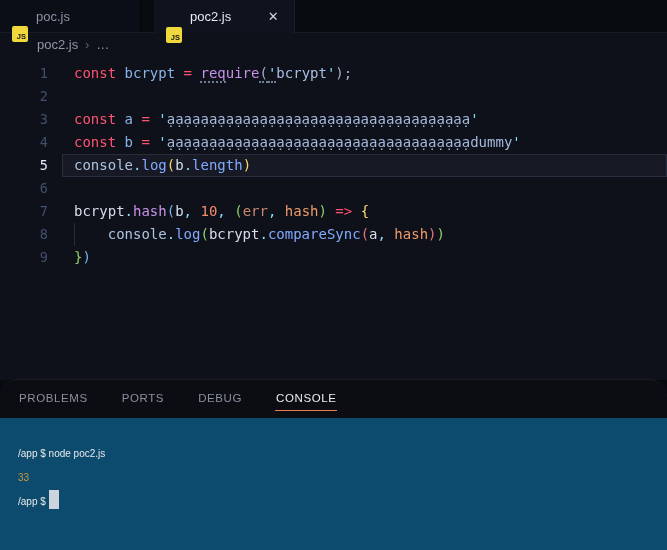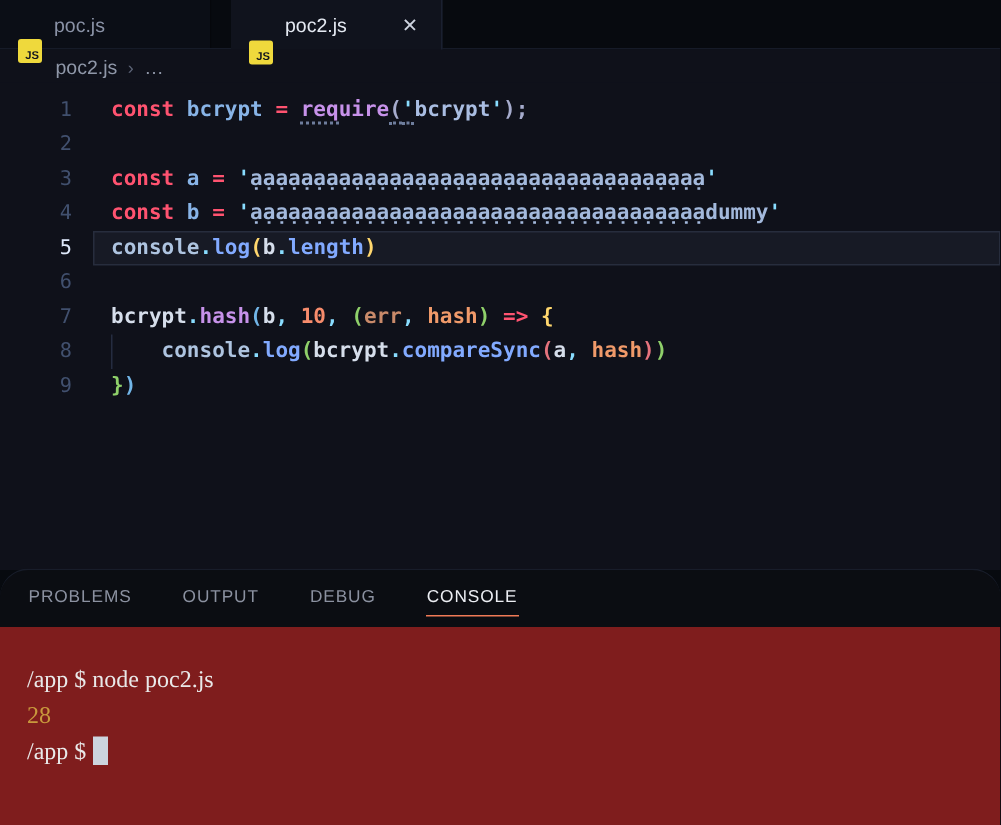--- a/index.html
+++ b/index.html
@@ -22,35 +22,35 @@
   
   .breadcrumb{height:23px;background:#0f111a;display:flex;align-items:center;padding-left:17px;
               font-size:13px;color:#8f97a8;gap:7px;}
   .breadcrumb .chev{color:#5d6578;font-size:12px;}
 
   
   .editor{position:absolute;top:55px;left:0;right:0;bottom:170px;background:#0f111a;
           padding-top:7px;font-family:"DejaVu Sans Mono",monospace;font-size:14px;}
   .code-line{display:flex;height:23px;line-height:23px;white-space:pre;}
   .gutter{width:48px;flex:none;text-align:right;color:#41506e;font-size:13.5px;user-select:none;}
-  .line-content{flex:1;margin-left:14px;padding-left:12px;font-weight:bold;}
+  .line-content{flex:1;margin-left:14px;padding-left:12px;}
   .code-line.current .line-content{background:rgba(160,180,230,0.055);
       box-shadow:inset 0 0 0 1px rgba(140,165,215,0.14);}
   .code-line.current .gutter{color:#dfe9fb;}
   .dots{border-bottom:2px dotted #6e7d9c;}
   .indent-guide{display:inline-block;height:23px;vertical-align:top;
                 border-left:1px solid #252c40;box-sizing:border-box;}
 
   
   .panel{position:absolute;left:0;right:0;bottom:0;height:170px;background:#0b0d12;border-top:1px solid #181d2a;border-radius:19px;}
   .panel-tabs{height:38px;display:flex;align-items:center;gap:32px;padding-left:18px;}
   .panel-tab{font-size:11.5px;letter-spacing:0.6px;color:#8b91a0;padding:4px 1px 6px;cursor:pointer;}
   .panel-tab.active{color:#eceef3;border-bottom:1.5px solid #ef7a56;}
-  .terminal{position:absolute;top:38px;left:0;right:0;bottom:0;background:#7f1d1d;
-            font-family:Liberation Serif, serif;font-size:16px;padding:24px 0 0 18px;}
+  .terminal{position:absolute;top:38px;left:0;right:0;bottom:0;background:#0c4a6e;
+            font-family:Liberation Sans, sans-serif;font-size:10px;padding:24px 0 0 18px;}
   .term-line{height:24px;line-height:24px;white-space:pre;}
   .cursor{display:inline-block;width:10px;height:19px;background:#ccd4de;vertical-align:-4px;}
 </style>
 </head>
 <body>
 
 <div class="app">
   <div class="tabbar" id="tabbar">
       <div class="tab">
         <span class="jsicon">JS</span>
@@ -78,23 +78,23 @@
       <div class="code-line current"><div class="gutter">5</div><div class="line-content"><span style="color: rgb(174, 196, 224);">console</span><span style="color: rgb(137, 221, 255);">.</span><span style="color: rgb(130, 170, 255);">log</span><span style="color: rgb(255, 215, 110);">(</span><span style="color: rgb(214, 222, 235);">b</span><span style="color: rgb(137, 221, 255);">.</span><span style="color: rgb(130, 170, 255);">length</span><span style="color: rgb(255, 215, 110);">)</span></div></div>
       <div class="code-line"><div class="gutter">6</div><div class="line-content"></div></div>
       <div class="code-line"><div class="gutter">7</div><div class="line-content"><span style="color: rgb(214, 222, 235);">bcrypt</span><span style="color: rgb(137, 221, 255);">.</span><span style="color: rgb(199, 146, 234);">hash</span><span style="color: rgb(114, 182, 232);">(</span><span style="color: rgb(214, 222, 235);">b</span><span style="color: rgb(137, 221, 255);">, </span><span style="color: rgb(247, 140, 108);">10</span><span style="color: rgb(137, 221, 255);">, </span><span style="color: rgb(143, 208, 106);">(</span><span style="color: rgb(201, 138, 106);">err</span><span style="color: rgb(137, 221, 255);">, </span><span style="color: rgb(240, 154, 106);">hash</span><span style="color: rgb(143, 208, 106);">)</span><span style="color: rgb(255, 83, 112);"> =&gt; </span><span style="color: rgb(255, 215, 110);">{</span></div></div>
       <div class="code-line"><div class="gutter">8</div><div class="line-content"><span class="indent-guide" style="width: 4ch;"></span><span style="color: rgb(174, 196, 224);">console</span><span style="color: rgb(137, 221, 255);">.</span><span style="color: rgb(130, 170, 255);">log</span><span style="color: rgb(143, 208, 106);">(</span><span style="color: rgb(214, 222, 235);">bcrypt</span><span style="color: rgb(137, 221, 255);">.</span><span style="color: rgb(130, 170, 255);">compareSync</span><span style="color: rgb(229, 115, 125);">(</span><span style="color: rgb(214, 222, 235);">a</span><span style="color: rgb(137, 221, 255);">, </span><span style="color: rgb(240, 154, 106);">hash</span><span style="color: rgb(229, 115, 125);">)</span><span style="color: rgb(143, 208, 106);">)</span></div></div>
       <div class="code-line"><div class="gutter">9</div><div class="line-content"><span style="color: rgb(143, 208, 106);">}</span><span style="color: rgb(114, 182, 232);">)</span></div></div>
     </div>
 
   <div class="panel">
     <div class="panel-tabs" id="panel-tabs">
         <div class="panel-tab">PROBLEMS</div>
-        <div class="panel-tab">OUTPUT</div>
+        <div class="panel-tab">PORTS</div>
         <div class="panel-tab">DEBUG</div>
         <div class="panel-tab active">CONSOLE</div>
       </div>
     <div class="terminal" id="terminal">
         <div class="term-line"><span style="color: rgb(233, 233, 233);">/app $ node poc2.js</span></div>
-        <div class="term-line"><span style="color: rgb(201, 153, 61);">28</span></div>
+        <div class="term-line"><span style="color: rgb(201, 153, 61);">33</span></div>
         <div class="term-line"><span style="color: rgb(233, 233, 233);">/app $ </span><span class="cursor"></span></div>
       </div>
   </div>
 </div>
 
 </body></html>

